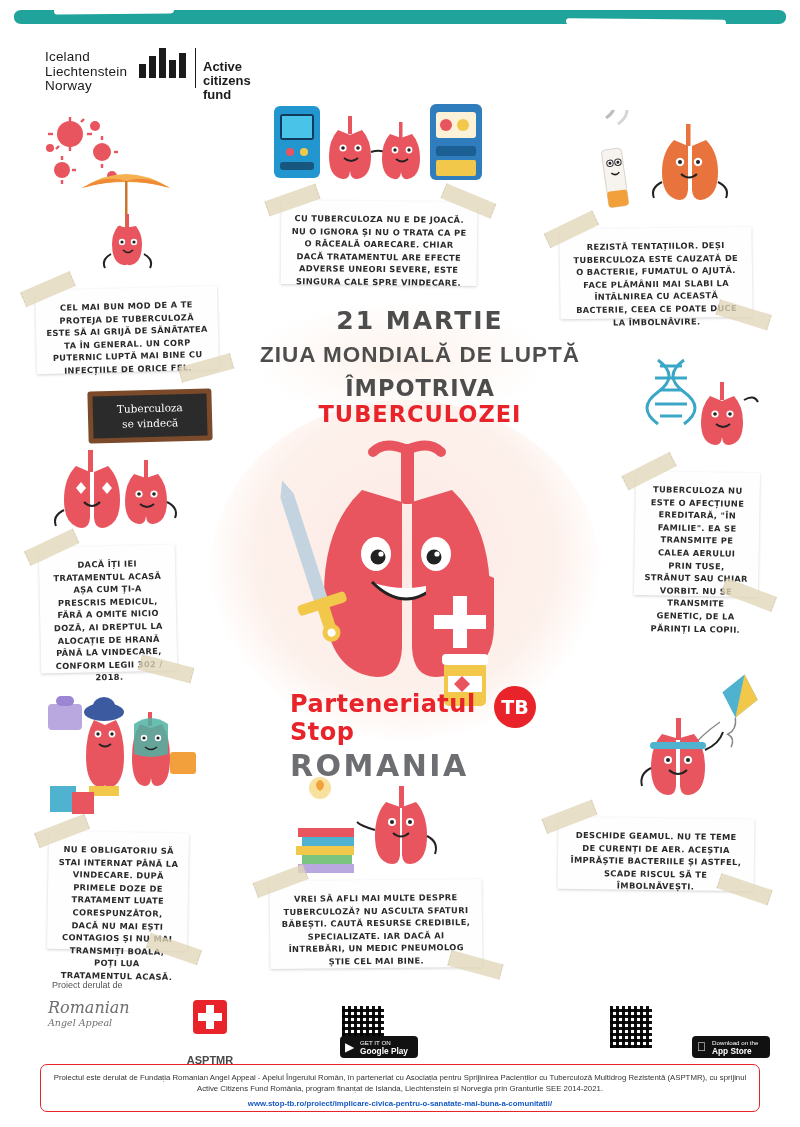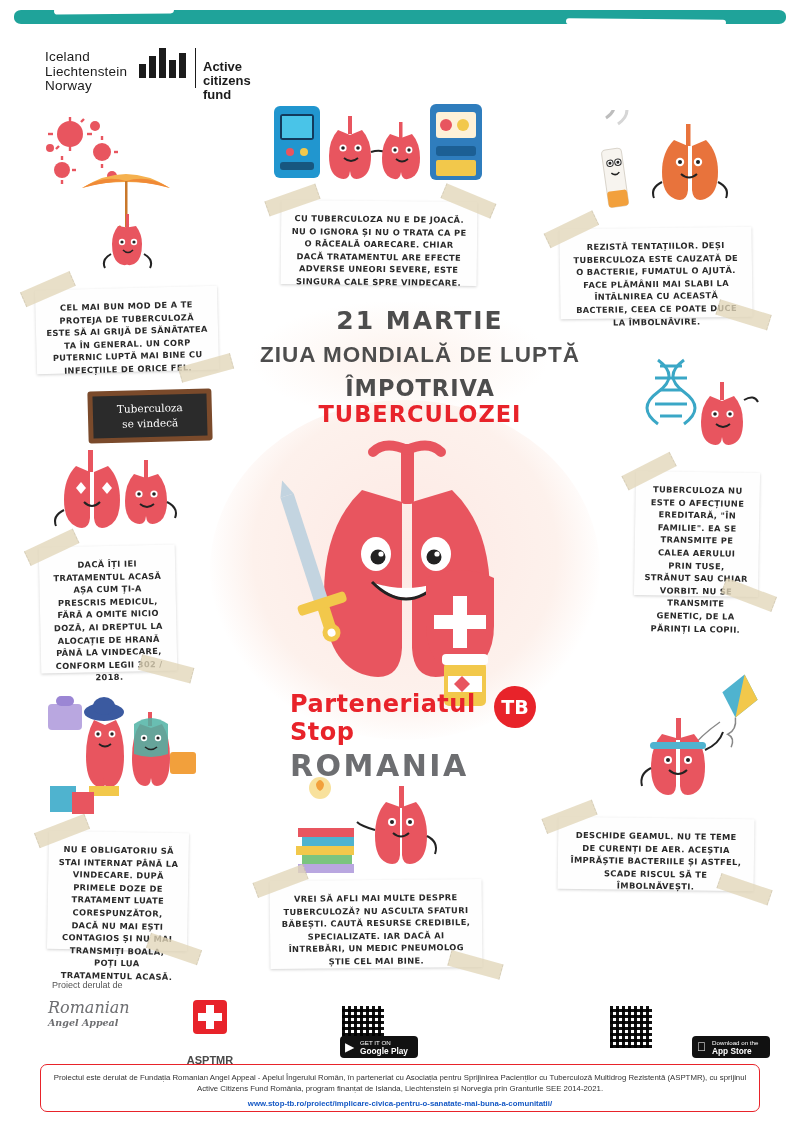--- a/index.html
+++ b/index.html
@@ -123,21 +123,21 @@
     position:absolute;right:4px;top:-4px;width:42px;height:42px;border-radius:50%;
     background:#e8232a;color:#fff;font-size:19px;font-weight:bold;
     display:flex;align-items:center;justify-content:center;
     font-family:"DejaVu Sans",sans-serif;
   }
 
   
   .proiect-label{position:absolute;left:52px;top:980px;font-size:9px;color:#555;}
   .raa{position:absolute;left:48px;top:998px;width:110px;height:44px;}
   .raa .r1{font-size:16px;color:#6d6e71;font-family:"DejaVu Serif",serif;font-style:italic;}
-  .raa .r2{font-size:9.5px;color:#6d6e71;font-family:"DejaVu Serif",serif;font-style:italic;line-height:11px;font-weight:bold;}
+  .raa .r2{font-size:9.5px;color:#6d6e71;font-family:"DejaVu Serif",serif;font-style:italic;line-height:11px;}
   .asp{position:absolute;left:178px;top:1000px;width:64px;text-align:center;}
   .asp .box{width:34px;height:34px;margin:0 auto;background:#e8232a;border-radius:4px;position:relative;}
   .asp .box:before{content:"";position:absolute;left:13px;top:5px;width:8px;height:24px;background:#fff;}
   .asp .box:after{content:"";position:absolute;left:5px;top:13px;width:24px;height:8px;background:#fff;}
   .asp .lbl{font-size:11px;font-weight:bold;color:#4a4a4a;margin-top:20px;}
 
   .footer-text{
     position:absolute;left:420px;top:992px;width:180px;
     font-size:8.6px;line-height:12px;color:#f08a8f;text-align:center;
     font-family:"DejaVu Sans",sans-serif;

